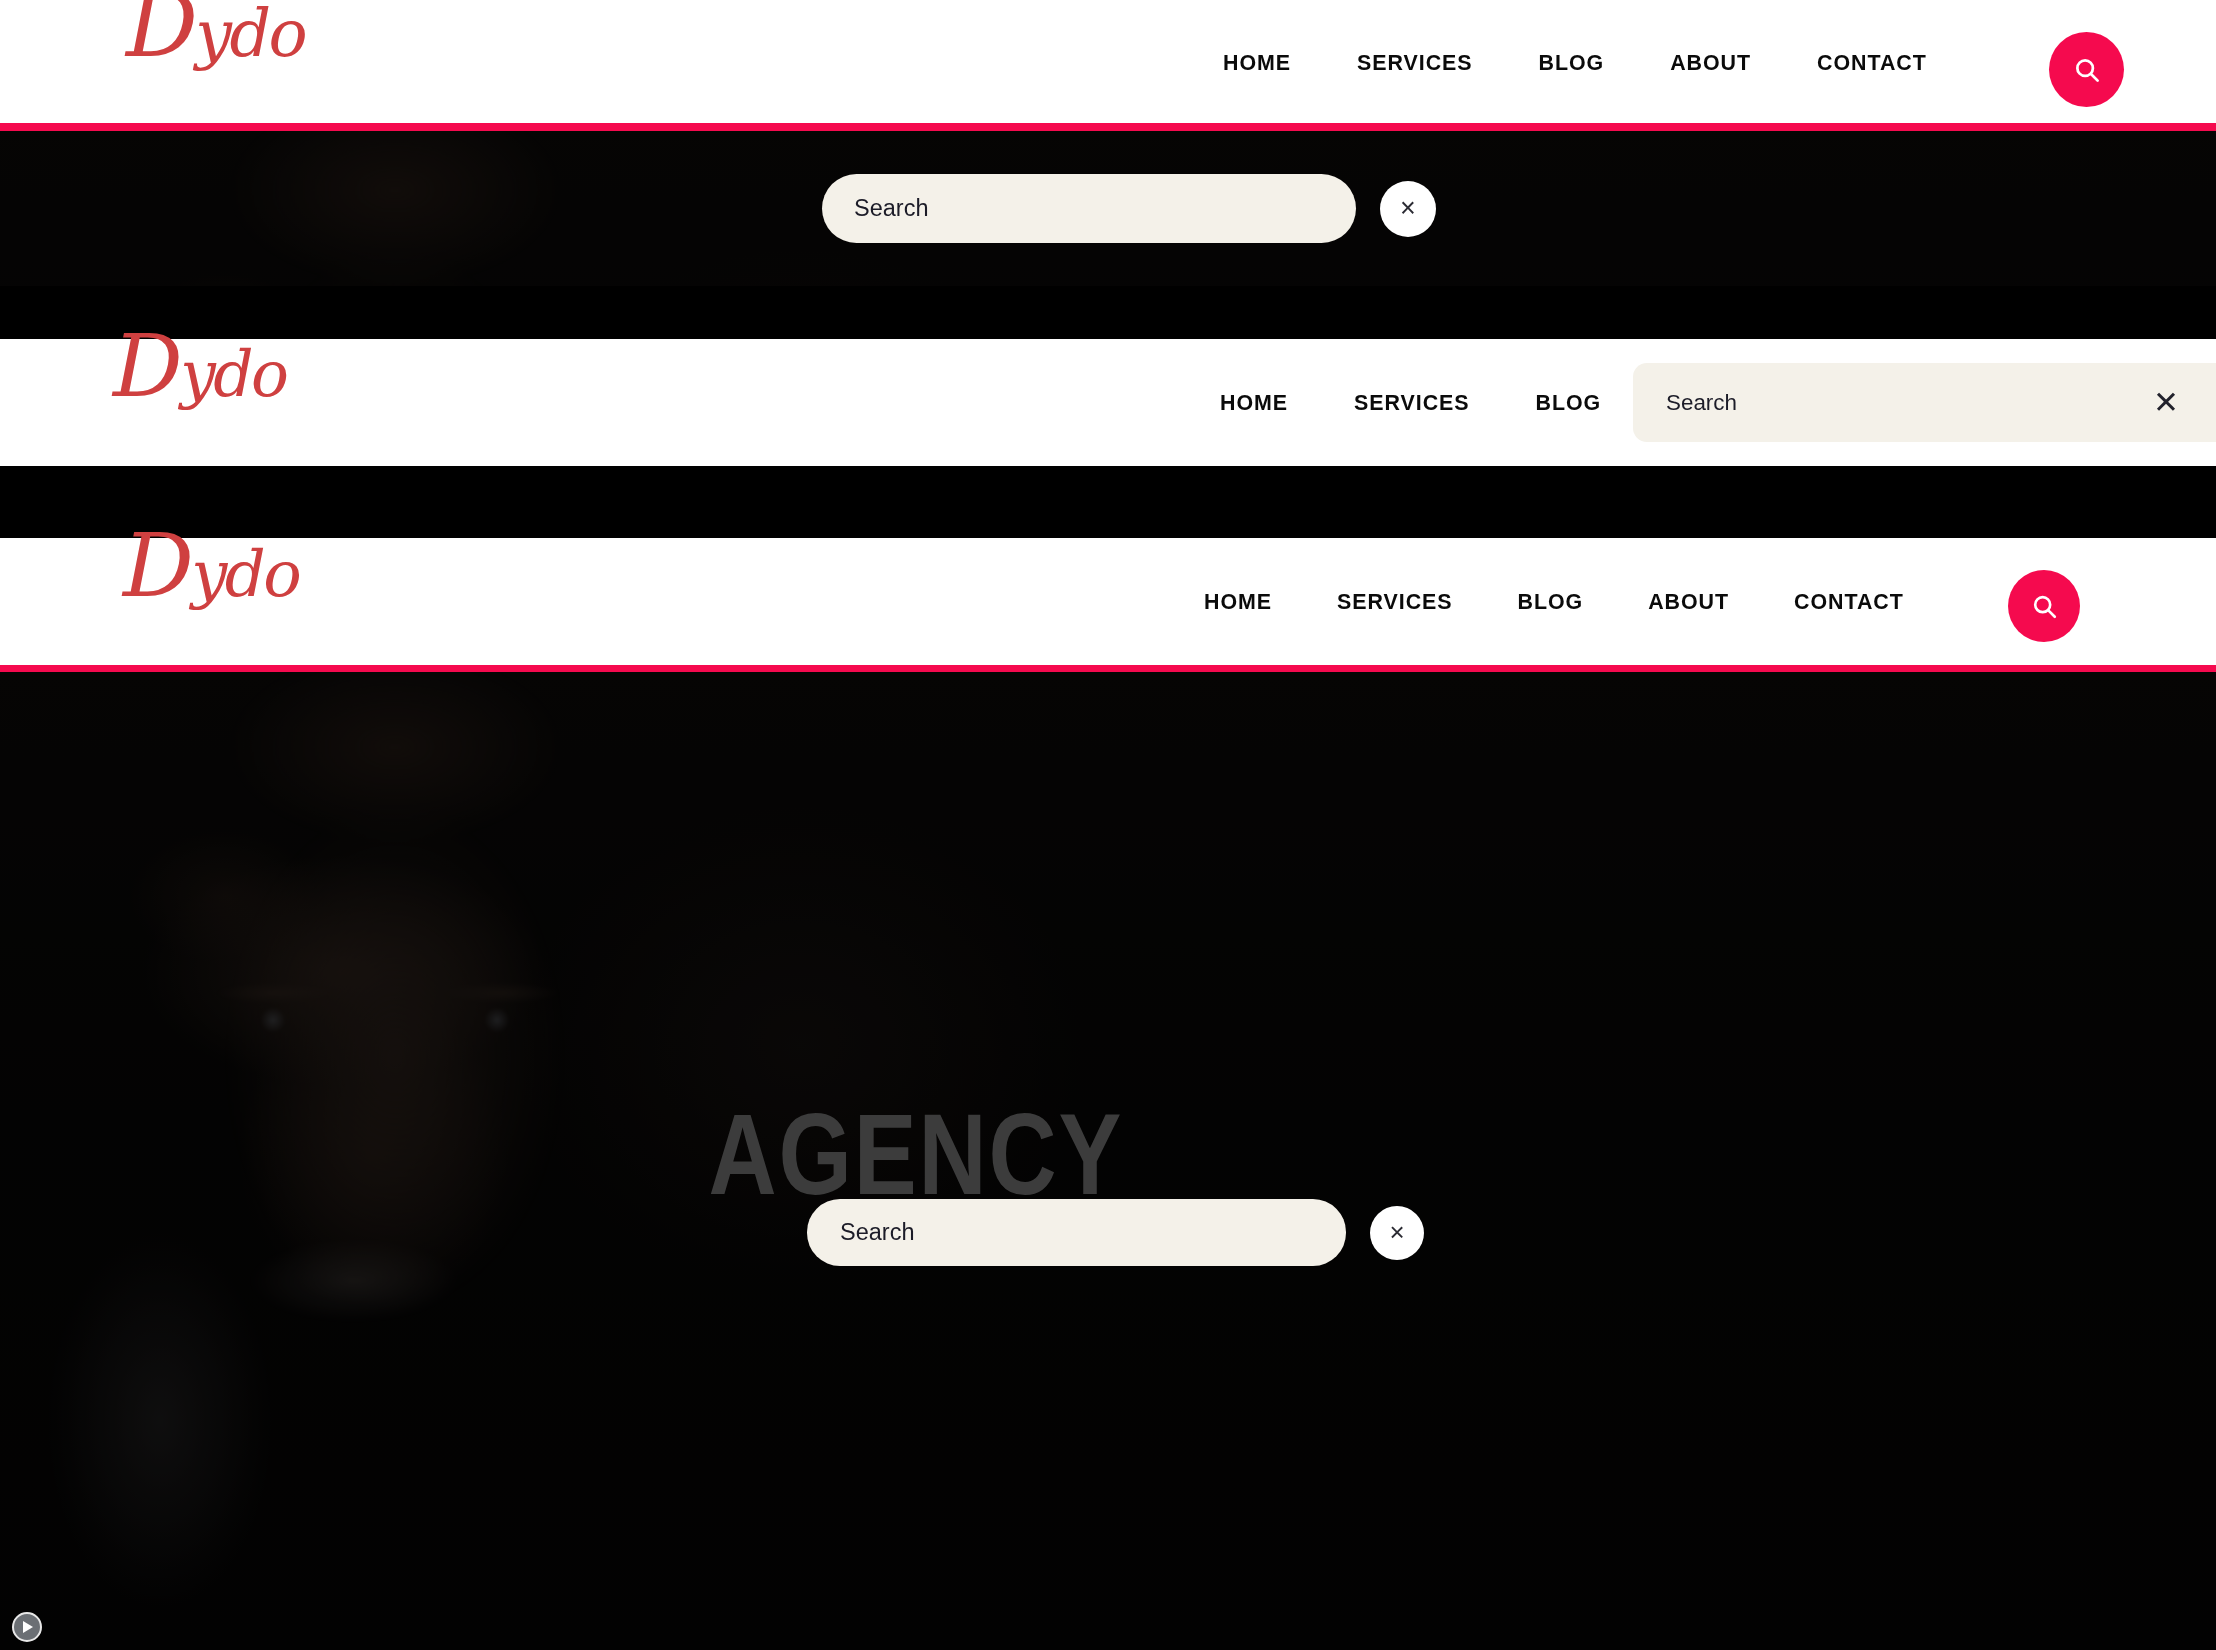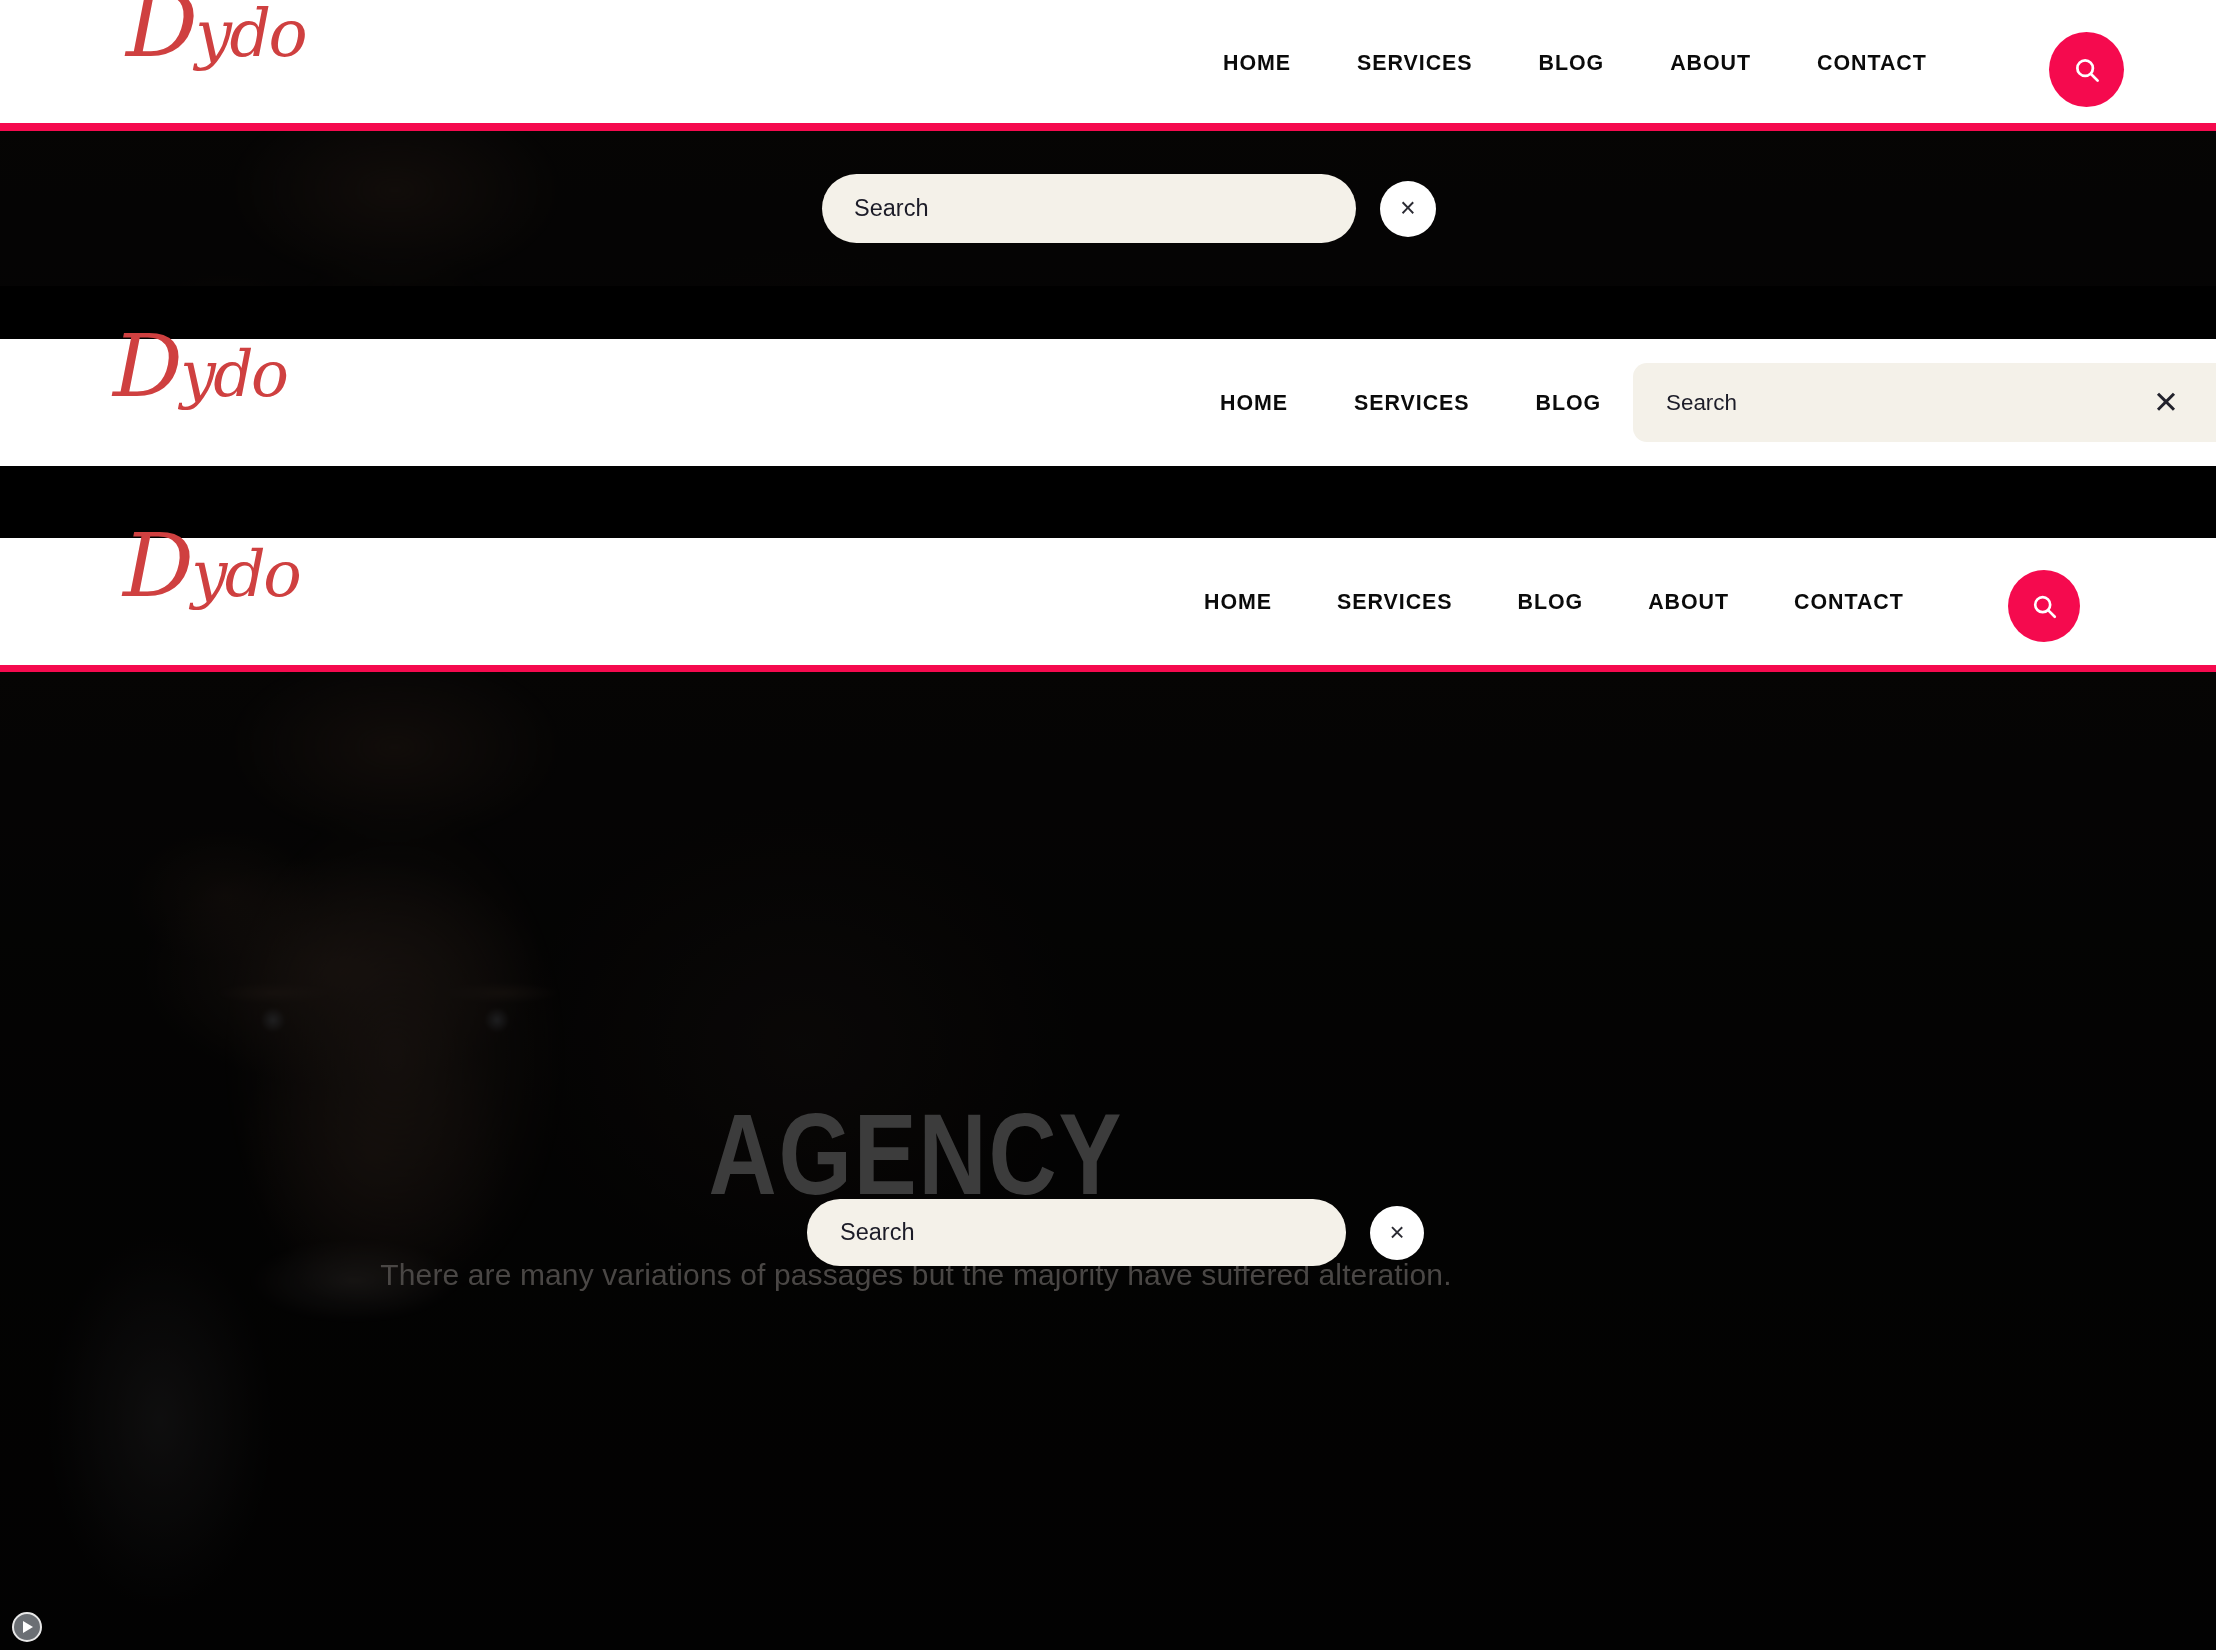--- a/index.html
+++ b/index.html
@@ -251,21 +251,20 @@
   </div>
   <div class="accent-rule" style="top:665px; height:7px;"></div>
 
   <div class="hero">
     <div class="hero-photo"></div>
     <div class="face"></div>
     <div class="hero-overlay"></div>
 
     <div class="hero-content">
       <h1 class="hero-title">AGENCY</h1>
-      <p class="hero-sub">There are many variations of passages but the majority have suffered alteration.</p>
     </div>
 
   </div>
 
   <div class="search-overlay" style="left:807px; top:1199px;">
     <input class="search-pill" type="text" style="width: 539px; height: 67px; border-radius: 33px; padding-left: 33px; font-size: 23.5px;" placeholder="Search">
     <button class="close-circle" style="width:54px; height:54px; margin-left:24px; font-size:26px;">×</button>
   </div>
 
   <div class="play-btn">

